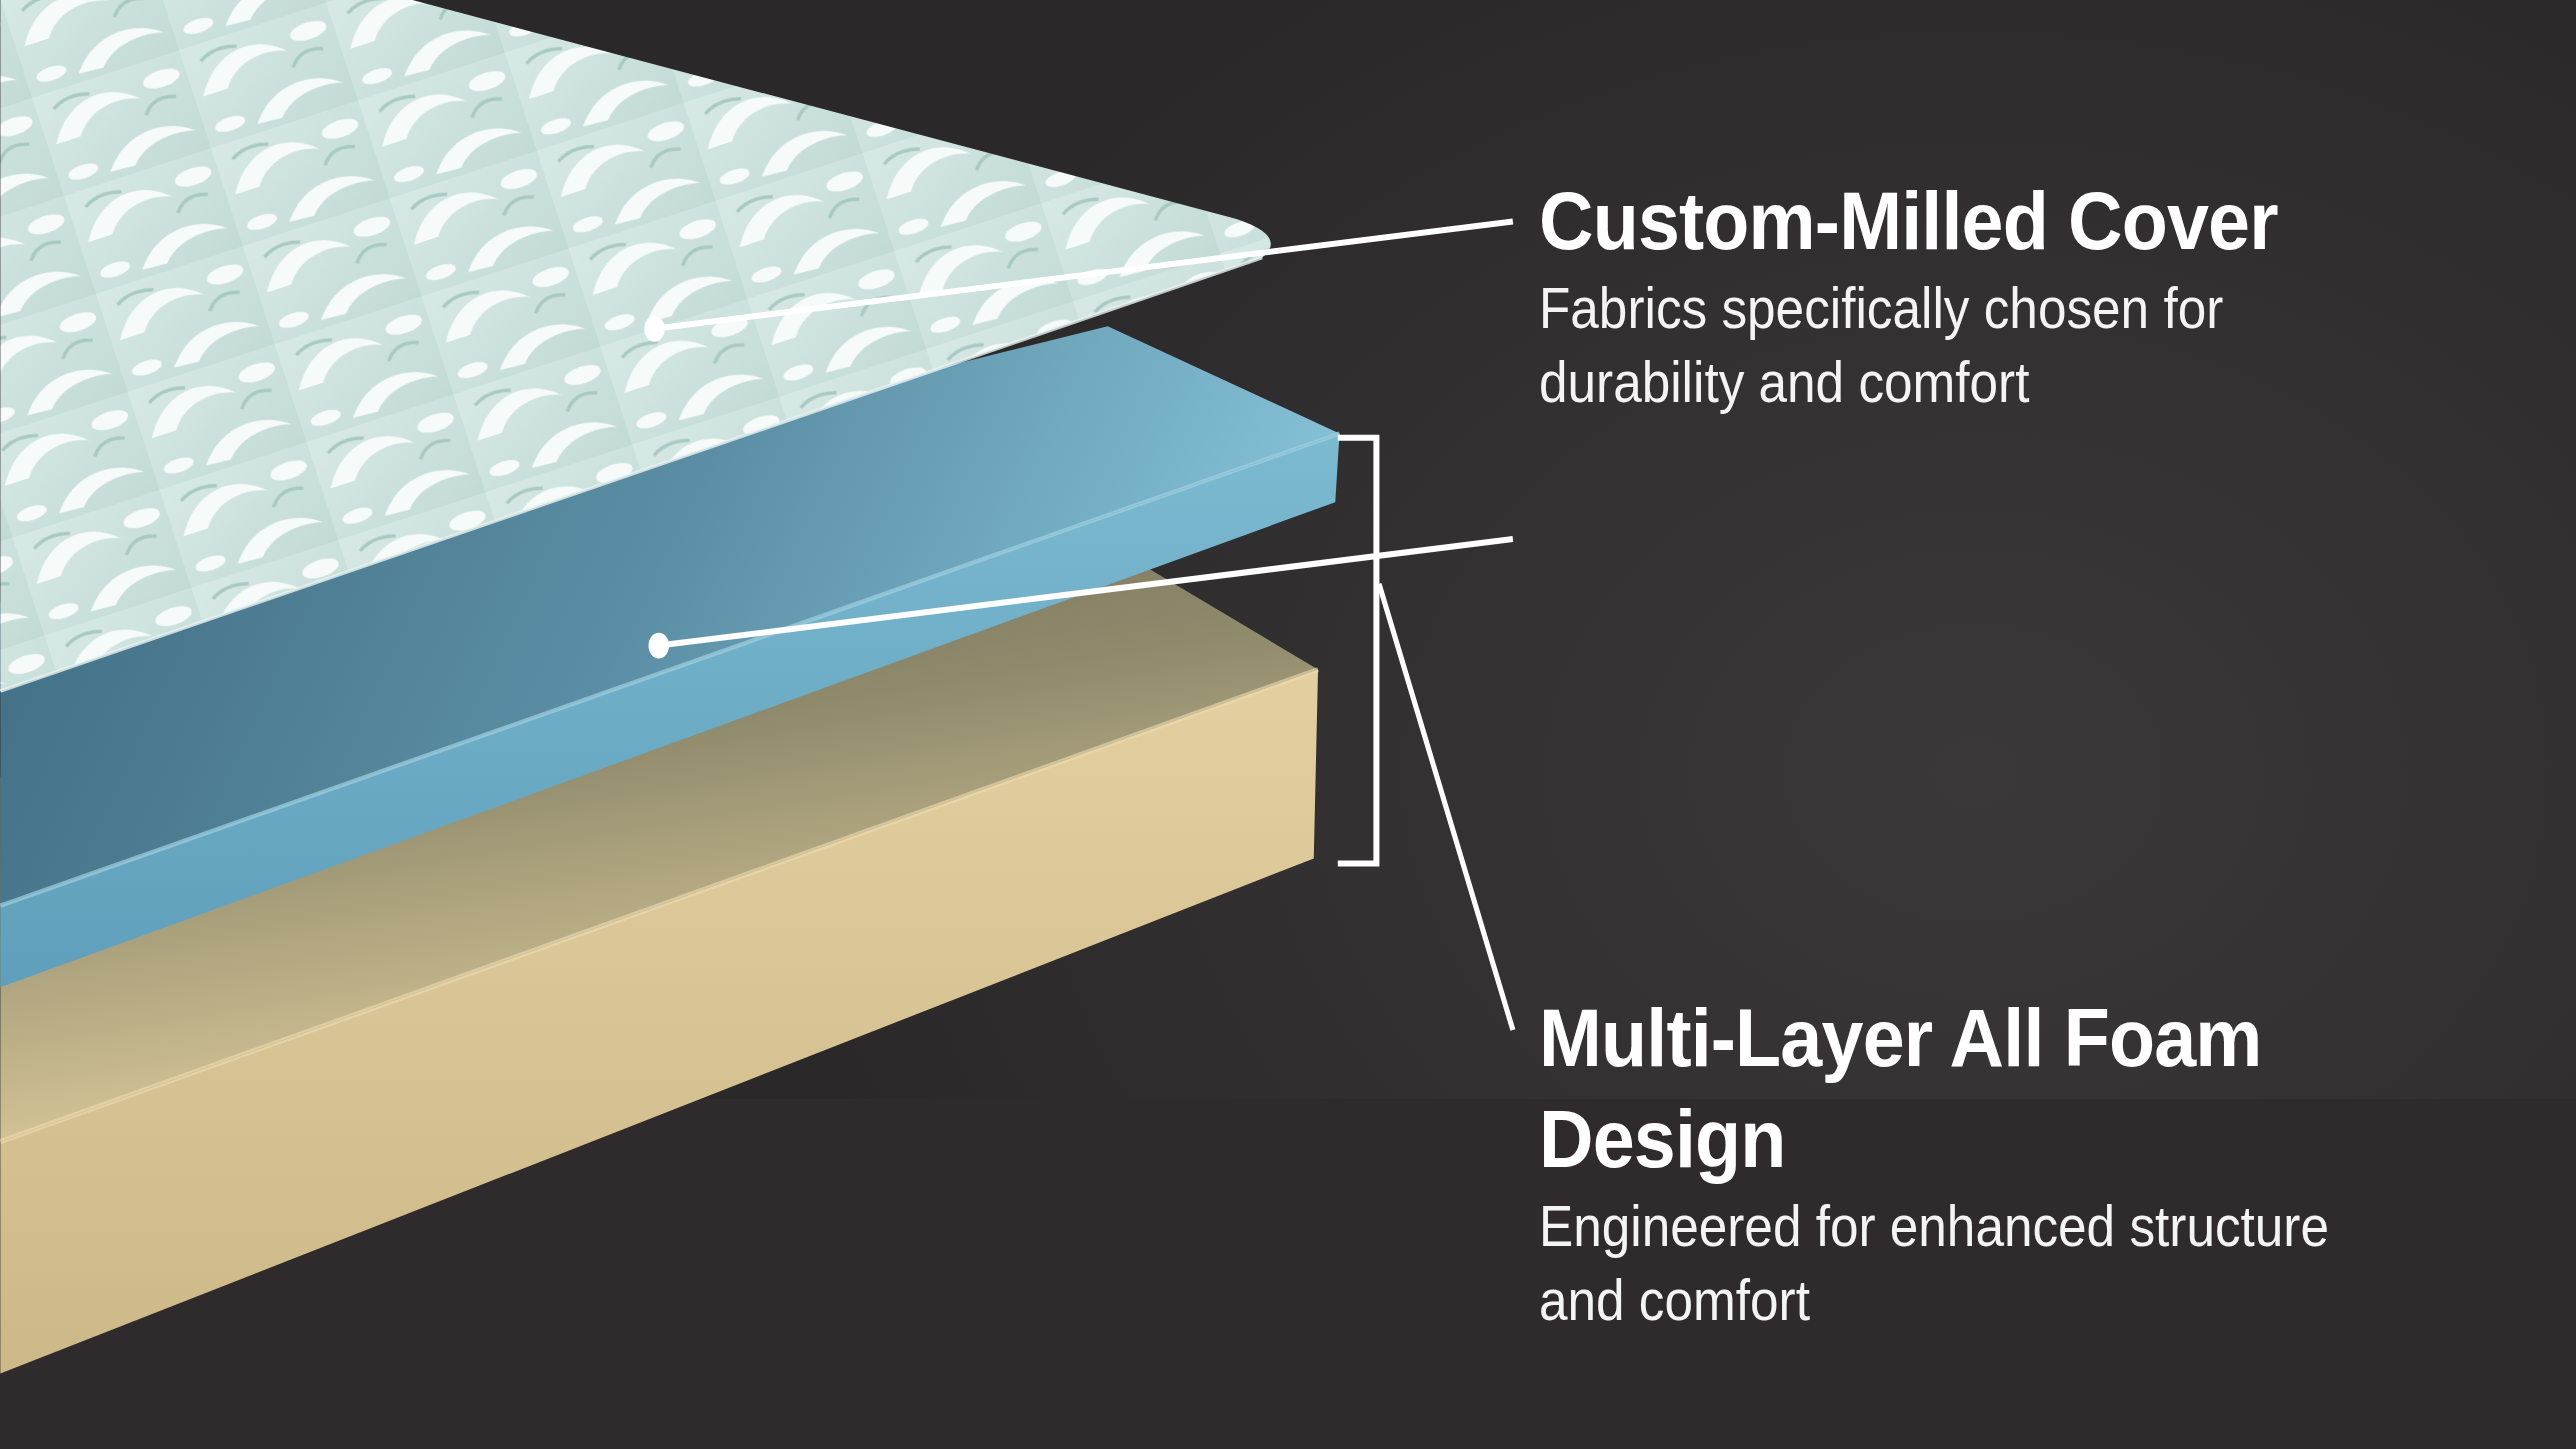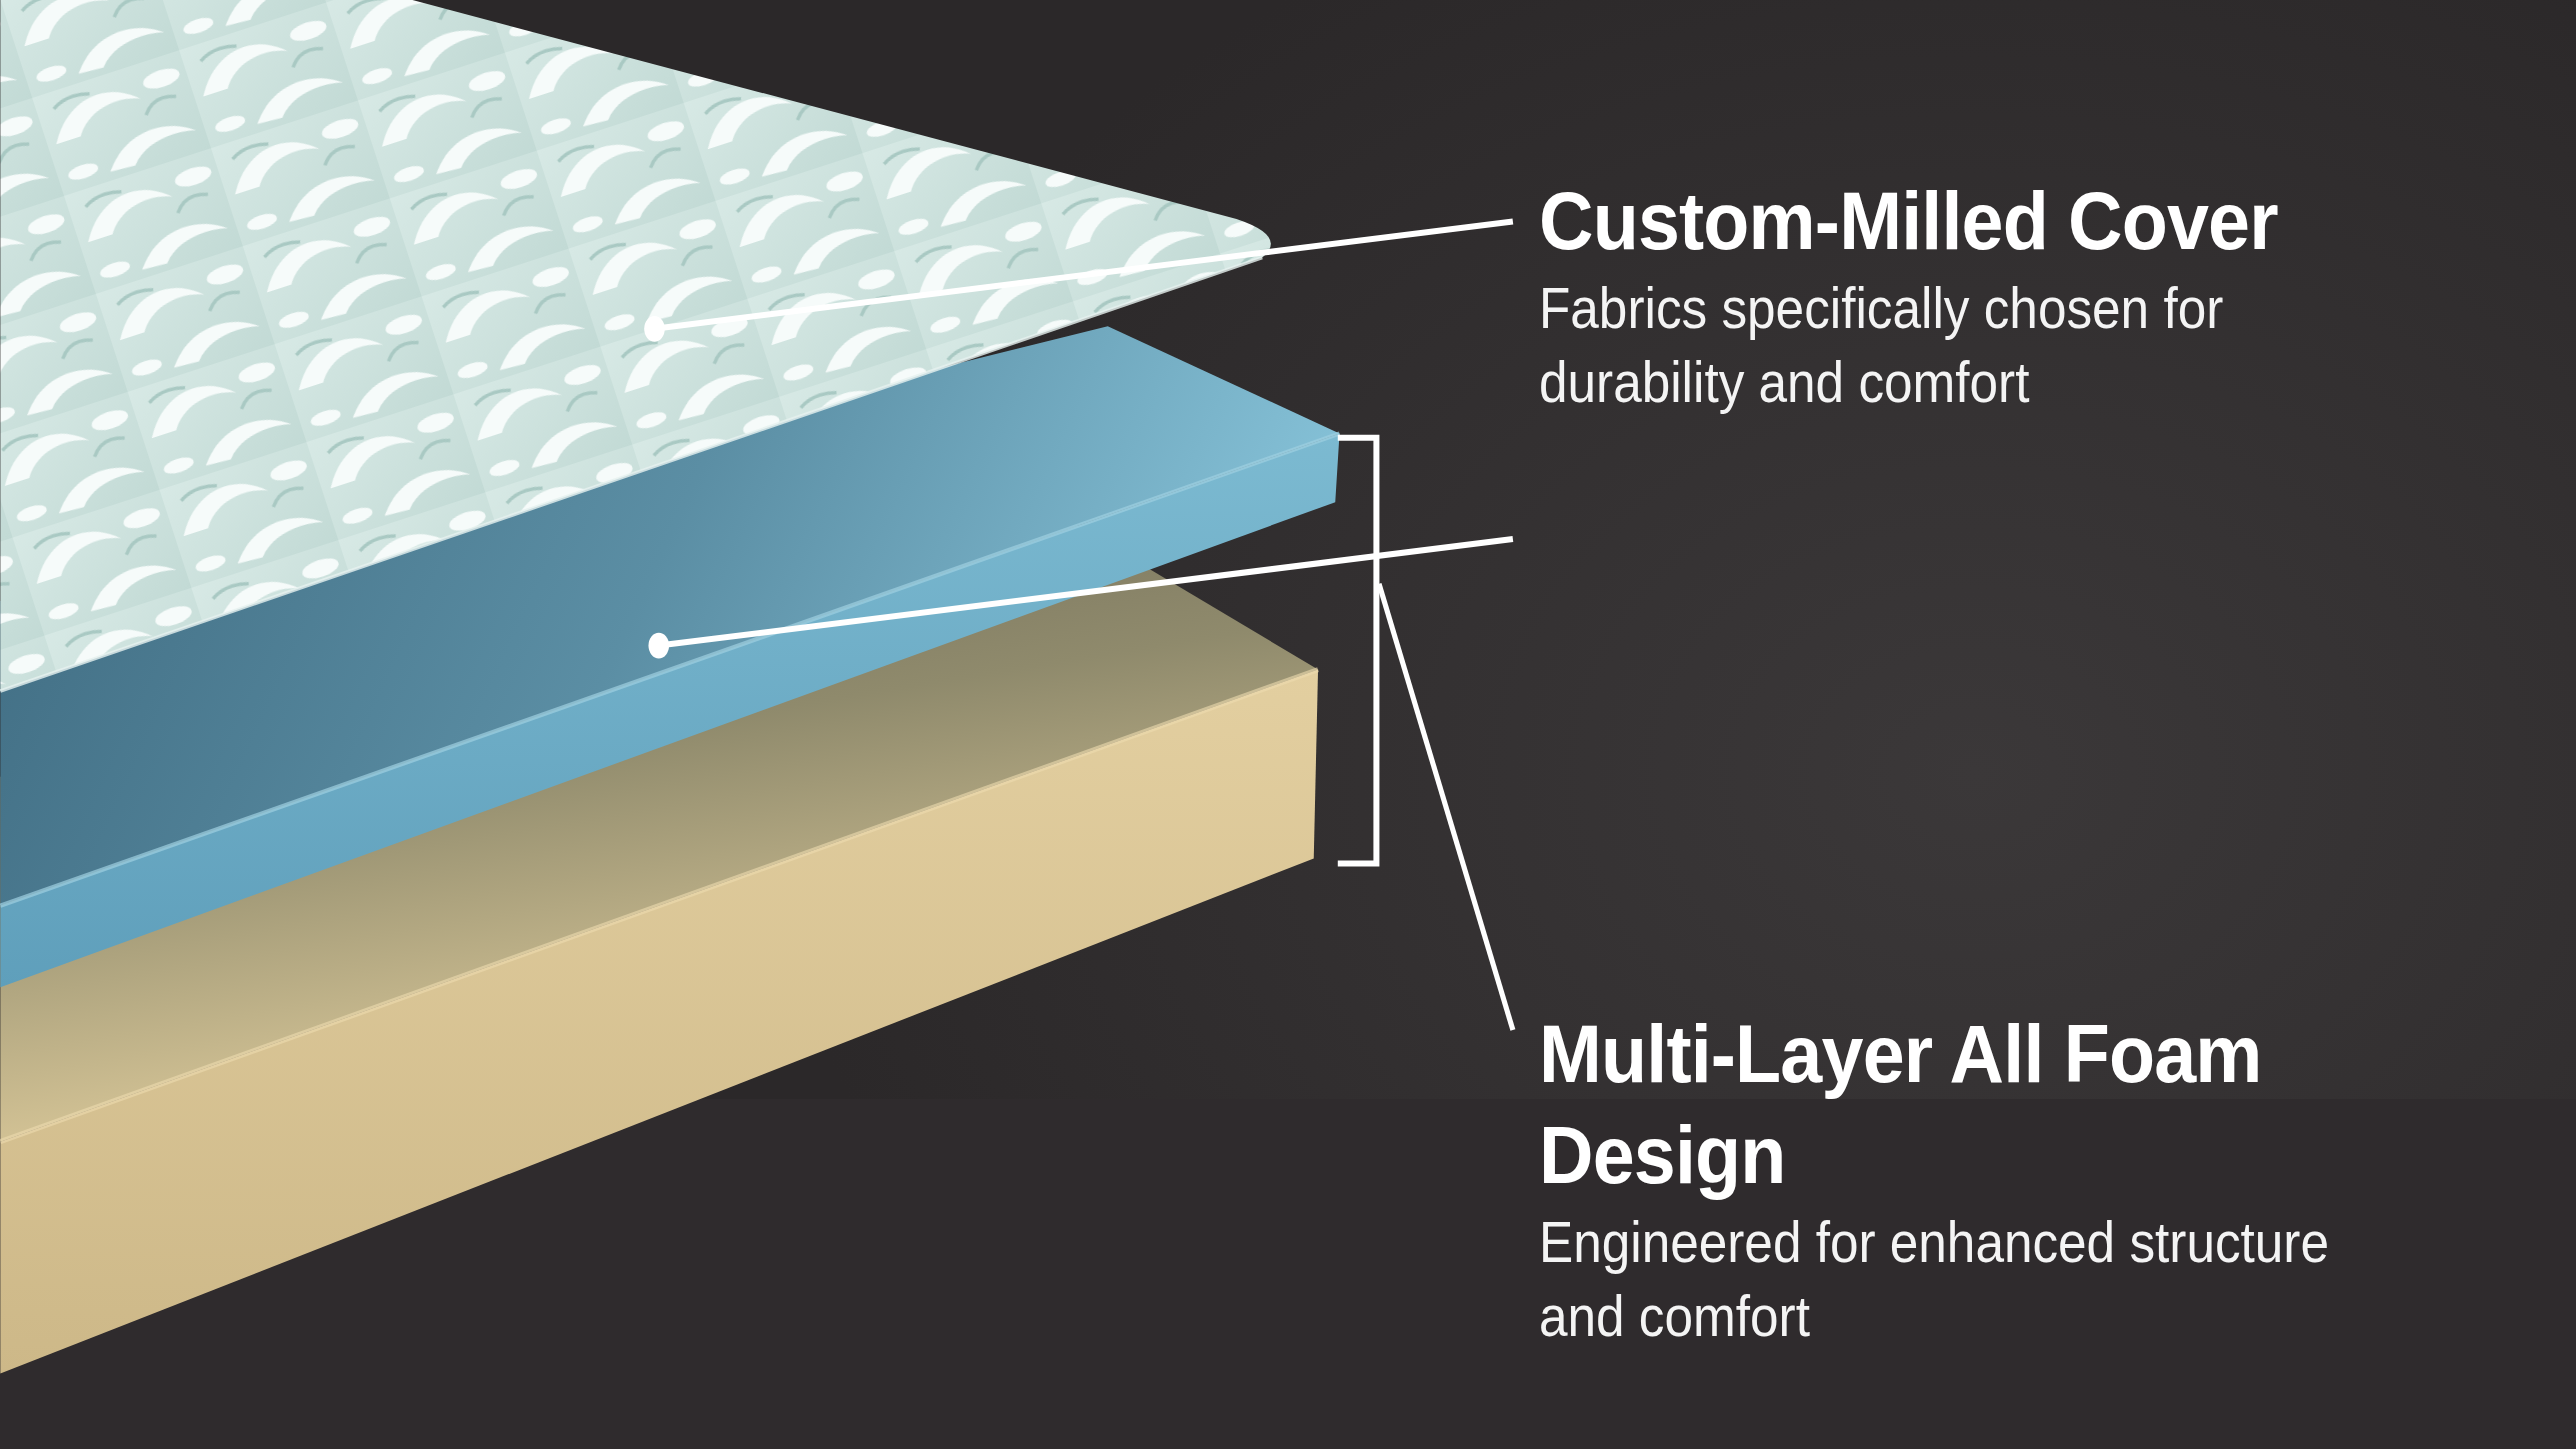--- a/index.html
+++ b/index.html
@@ -47,21 +47,21 @@
       font-weight: 400;
       font-size: 57px;
       line-height: 74px;
       margin: 0;
       transform: scaleX(0.9);
       transform-origin: left center;
       color: #f4f4f4;
     }
     #callout-cover { top: 170px; }
     #callout-gel { top: 489px; }
-    #callout-foam { top: 987px; margin-top: 16px; }
+    #callout-foam { top: 987px; }
   </style>
 </head>
 <body>
 
 <div class="stage">
 
   <svg class="art" viewBox="0 0 3000 1688" xmlns="http://www.w3.org/2000/svg">
     <defs>
       <linearGradient id="foamTop" x1="0" y1="0" x2="0.35" y2="1">
         <stop offset="0" stop-color="#6f6a58"></stop>

